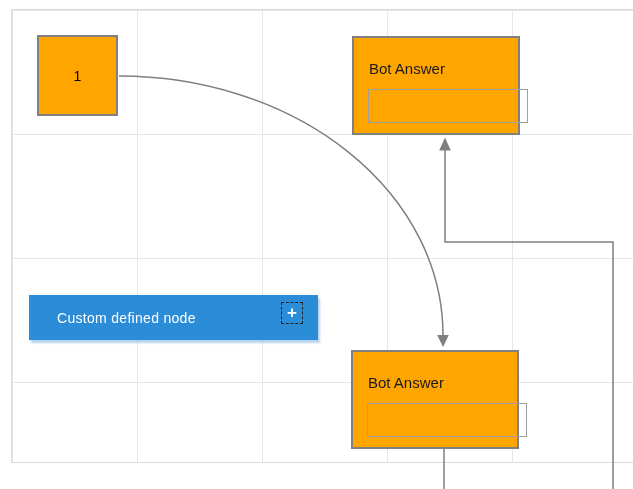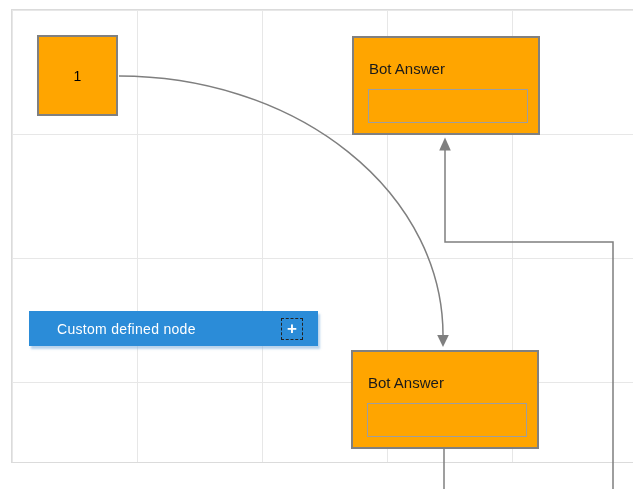--- a/index.html
+++ b/index.html
@@ -36,38 +36,38 @@
   
   .square{
     position:absolute;left:37px;top:35px;width:81px;height:81px;
     background:var(--node-fill);border:2px solid var(--node-border);
     display:flex;align-items:center;justify-content:center;
     font-size:14px;color:#000;cursor:default;
   }
 
   
   .card{
-    position:absolute;width:188px;height:99px;
+    position:absolute;width:168px;height:99px;
     background:var(--node-fill);border:2px solid var(--node-border);
     padding:22px 10px 0 14px;cursor:default;
   }
   .card-top{left:352px;top:36px;}
   .card-bottom{left:351px;top:350px;}
   .card-title{font-size:15px;color:var(--title-color);line-height:18px;padding-left:1px;}
   .card-field{
     margin-top:11px;width:160px;height:34px;
     border:1px solid #9E9E9E;background:transparent;
   }
 
   
   .bar{
-    position:absolute;left:29px;top:295px;width:289px;height:35px;
+    position:absolute;left:29px;top:295px;width:289px;height:45px;
     background:var(--custom-fill);
     box-shadow:2px 3px 2px rgba(125,175,220,0.55);
-    display:flex;align-items:center;cursor:default;margin-top:16px;
+    display:flex;align-items:center;cursor:default;
   }
   .bar-label{color:#fff;font-size:14px;padding-left:28px;letter-spacing:0.3px;}
   .plus-btn{
     position:absolute;right:15px;top:7px;width:22px;height:22px;
     border:1px dashed #222;
     display:flex;align-items:center;justify-content:center;cursor:pointer;
   }
   .plus-glyph{color:#fff;font-size:17px;font-weight:bold;line-height:1;
     transform:translateY(-1px);}
 </style>

